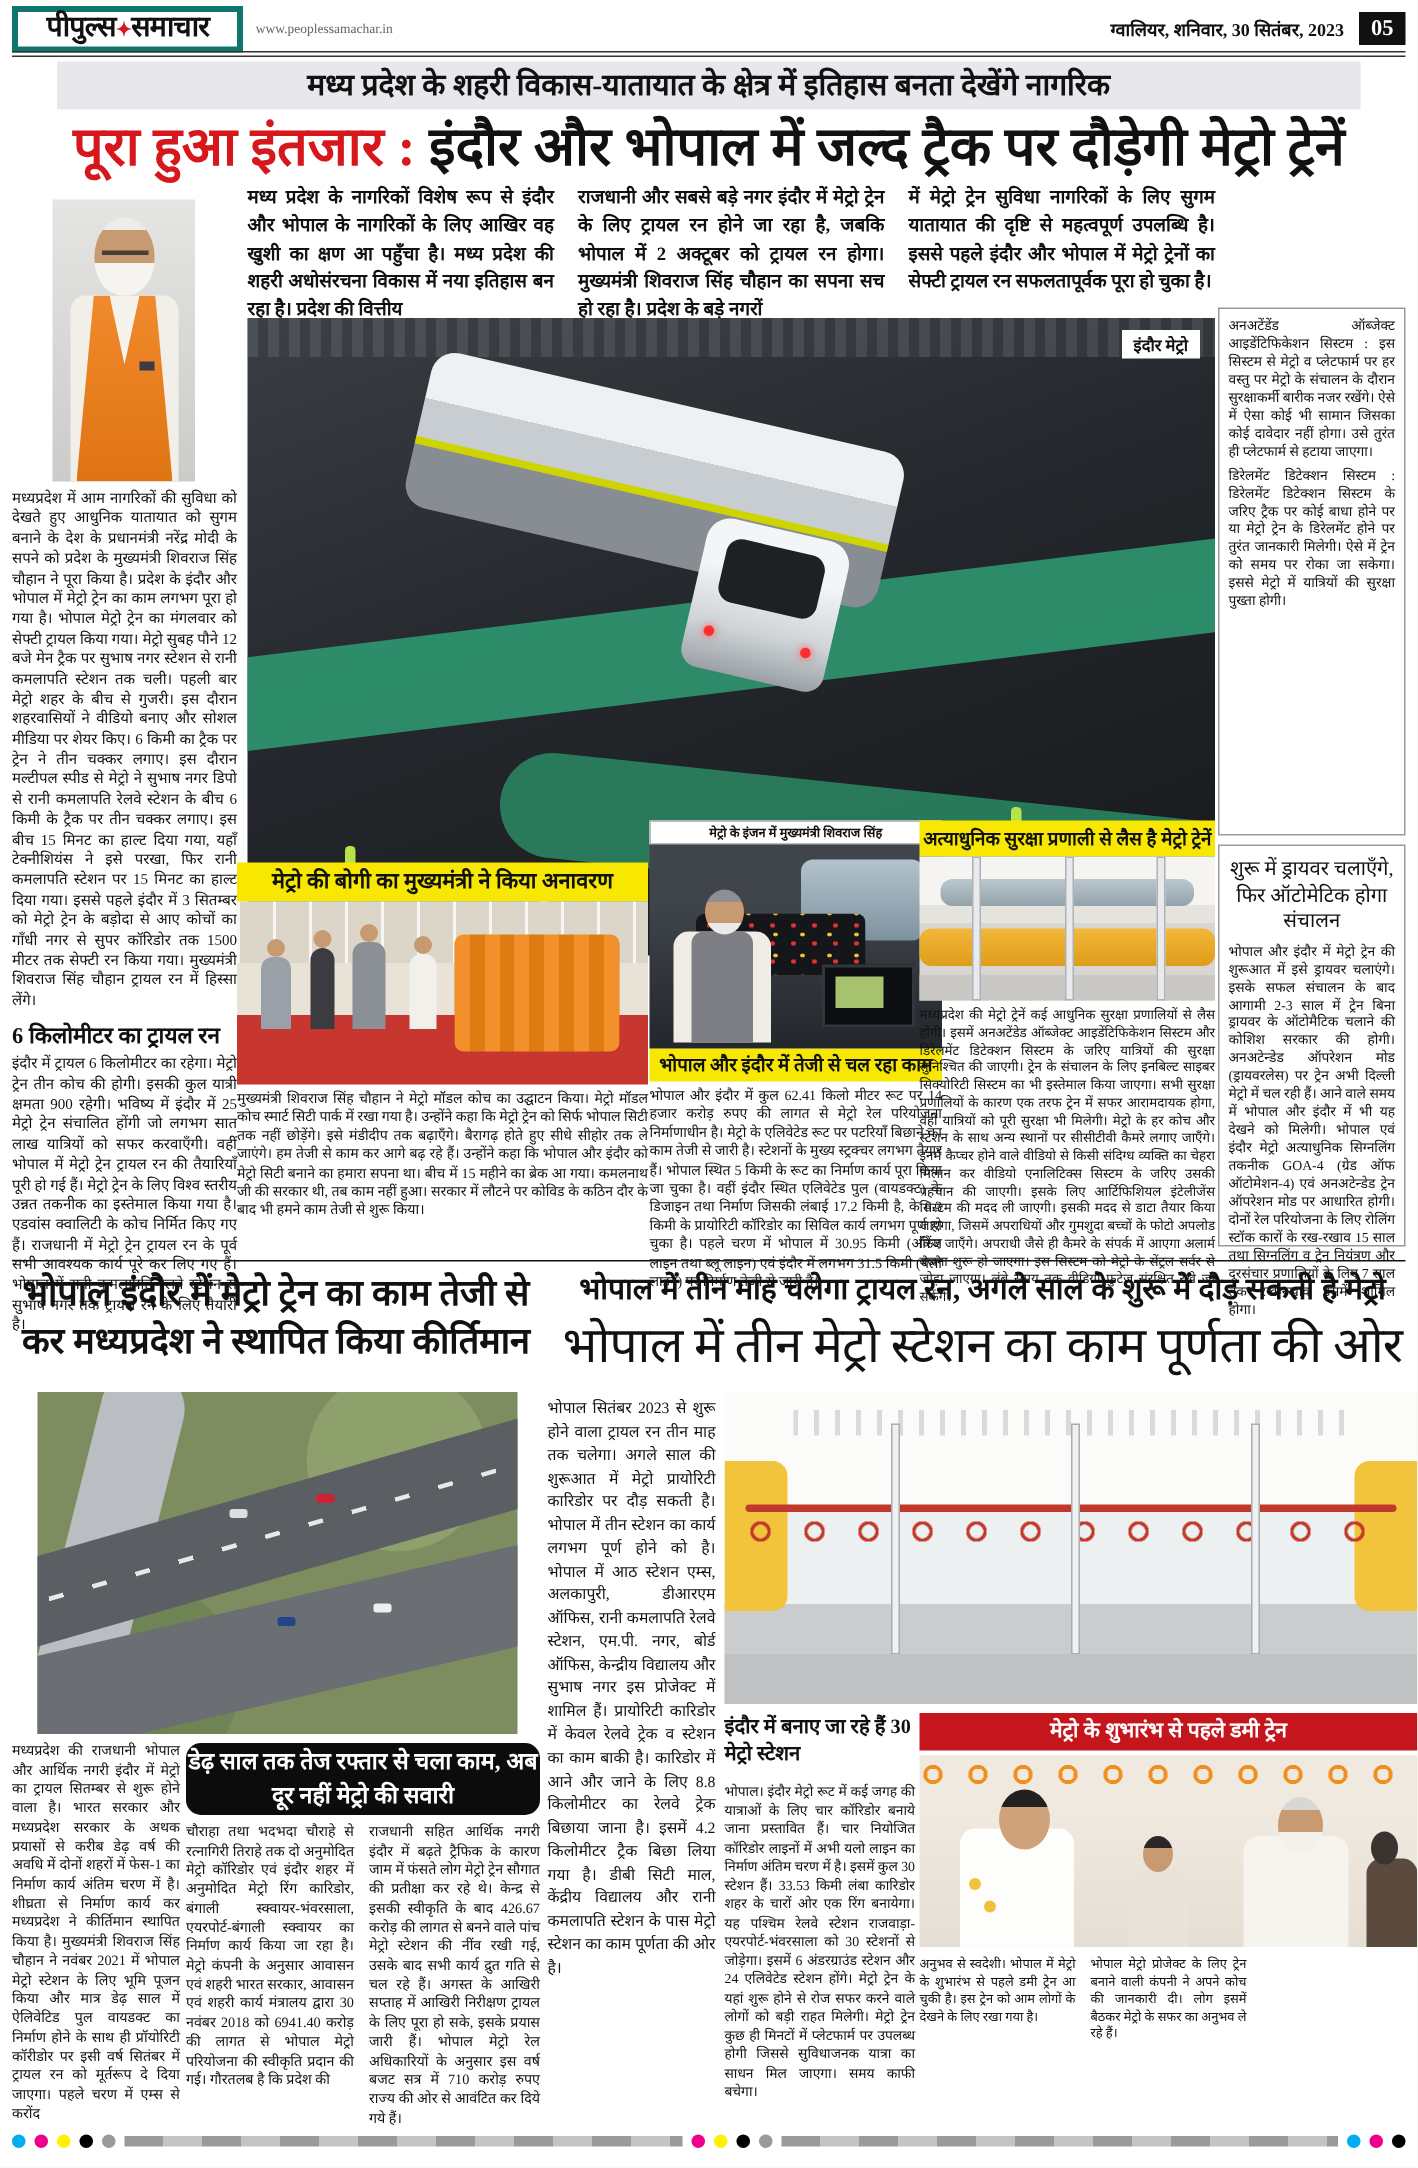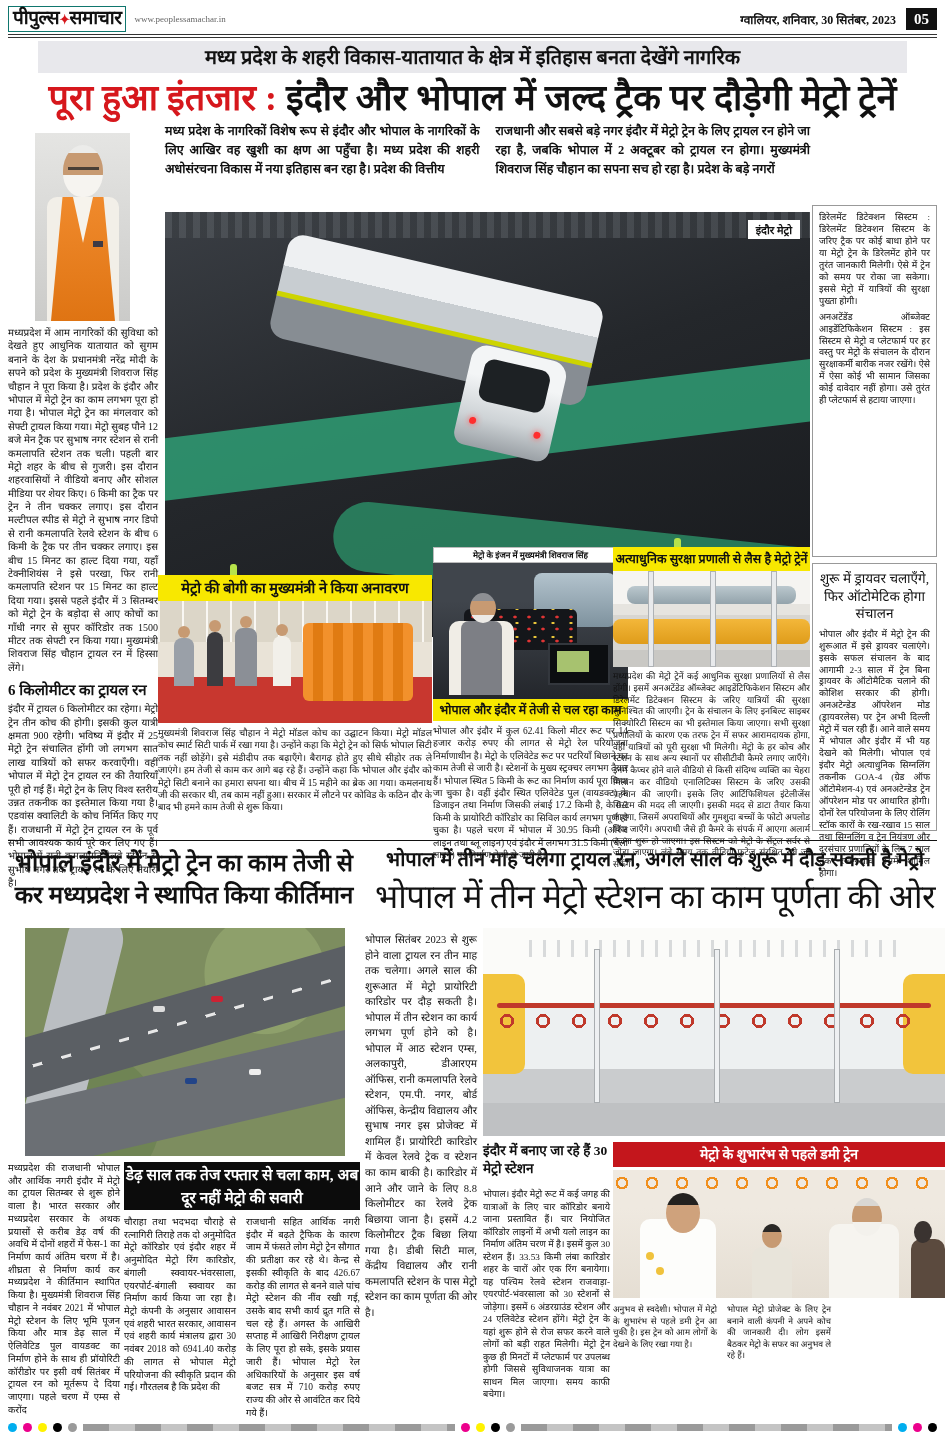--- a/index.html
+++ b/index.html
@@ -1,21 +1,21 @@
 <!DOCTYPE html>
 <html><head>
 <meta charset="utf-8">
 <style>
   html,body{margin:0;padding:0;background:#f3f3f3;}
   .page{position:relative;width:945px;height:1445px;margin:0 auto;background:#fff;
         font-family:"Liberation Serif","DejaVu Serif",serif;color:#111;overflow:hidden;}
   .abs{position:absolute;}
   
   .masthead{position:absolute;left:8px;top:6px;right:8px;height:26px;display:flex;align-items:center;}
-  .logo{font-weight:bold;font-size:19px;letter-spacing:-0.5px;border:1px solid #0f766e;padding:0 4px;line-height:22px;}
+  .logo{font-weight:bold;font-size:19px;letter-spacing:-0.5px;border:4px solid #0f766e;padding:0 19px;line-height:22px;}
   .logo .dia{color:#d6171c;font-size:13px;}
   .website{font-size:9px;color:#666;margin-left:8px;}
   .dateline{margin-left:auto;font-weight:bold;font-size:12px;}
   .pagenum{margin-left:10px;background:#111;color:#fff;font-weight:bold;font-size:15px;
            padding:2px 8px;line-height:18px;}
   .rule{position:absolute;left:8px;right:8px;height:0;border-top:1px solid #333;}
   .r1{top:34px;} .r2{top:37px;}
   
   .kicker{position:absolute;left:38px;right:38px;top:41px;height:32px;background:#e8e8ec;
           text-align:center;font-weight:bold;font-size:20px;line-height:32px;}
@@ -113,21 +113,21 @@
           radial-gradient(circle at 75% 20%,#8ea06b 0 60px,transparent 61px),
           radial-gradient(circle at 20% 85%,#6f8454 0 70px,transparent 71px),#7d8d5f;}
   .a-road1{position:absolute;left:-30px;top:24%;width:140%;height:58px;background:#5b5f64;transform:rotate(-16deg);
            background-image:repeating-linear-gradient(90deg,#e8e8e8 0 10px,transparent 10px 30px);
            background-size:100% 3px;background-position:0 center;background-repeat:no-repeat;}
   .a-road2{position:absolute;left:-30px;top:58%;width:140%;height:66px;background:#6b6f74;transform:rotate(-13deg);}
   .a-track{position:absolute;left:4%;top:-20px;width:56px;height:130%;background:#babec2;transform:rotate(14deg);border-radius:28px;}
   .a-car{position:absolute;width:12px;height:6px;border-radius:2px;}
   .bl-col{position:absolute;font-size:9.5px;line-height:1.34;text-align:justify;}
   .bl-banner{position:absolute;left:124px;top:1162px;width:236px;height:48px;background:#0c0c0c;color:#fff;
-             font-weight:bold;font-size:15.5px;text-align:center;line-height:1.5;display:flex;align-items:center;justify-content:center;}
+             font-weight:bold;font-size:15.5px;text-align:center;line-height:1.5;display:flex;align-items:center;justify-content:center;border-radius:10px;}
   
   .br-kicker{position:absolute;left:365px;top:845px;width:580px;text-align:center;font-weight:bold;font-size:20px;}
   .br-head{position:absolute;left:365px;top:873px;width:580px;text-align:center;font-weight:400;font-size:33px;
            letter-spacing:-0.5px;}
   .br-col1{position:absolute;left:365px;top:932px;width:112px;height:508px;font-size:10.5px;line-height:1.48;text-align:justify;}
   .pano{left:483px;top:928px;width:462px;height:208px;background:linear-gradient(180deg,#fbfbf9 0 38%,#edf0f1 38% 68%,#caccce 68% 84%,#bfc1c3 84%);}
   .p-vent{position:absolute;left:10%;right:10%;top:6%;height:8%;
           background:repeating-linear-gradient(90deg,#d8dadb 0 3px,transparent 3px 14px);}
   .p-bar{position:absolute;left:3%;right:3%;top:36%;height:5px;background:#c0392b;border-radius:3px;}
   .p-rings{position:absolute;left:3%;right:3%;top:40%;height:22px;
@@ -170,20 +170,21 @@
 
   <div class="kicker">मध्य प्रदेश के शहरी विकास-यातायात के क्षेत्र में इतिहास बनता देखेंगे नागरिक</div>
   <div class="headline">
     <span class="hl-red">पूरा हुआ इंतजार :</span>
     <span>इंदौर और भोपाल में जल्द ट्रैक पर दौड़ेगी मेट्रो ट्रेनें</span>
   </div>
 
   <div class="lead">
     <div>मध्य प्रदेश के नागरिकों विशेष रूप से इंदौर और भोपाल के नागरिकों के लिए आखिर वह खुशी का क्षण आ पहुँचा है। मध्य प्रदेश की शहरी अधोसंरचना विकास में नया इतिहास बन रहा है। प्रदेश की वित्तीय</div>
     <div>राजधानी और सबसे बड़े नगर इंदौर में मेट्रो ट्रेन के लिए ट्रायल रन होने जा रहा है, जबकि भोपाल में 2 अक्टूबर को ट्रायल रन होगा। मुख्यमंत्री शिवराज सिंह चौहान का सपना सच हो रहा है। प्रदेश के बड़े नगरों</div>
+    <div>में मेट्रो ट्रेन सुविधा नागरिकों के लिए सुगम यातायात की दृष्टि से महत्वपूर्ण उपलब्धि है। इससे पहले इंदौर और भोपाल में मेट्रो ट्रेनों का सेफ्टी ट्रायल रन सफलतापूर्वक पूरा हो चुका है।</div>
   </div>
 
   <div class="ph modi">
     <div class="m-kurta"></div>
     <div class="m-vest"></div>
     <div class="m-v"></div>
     <div class="m-pocket"></div>
     <div class="m-head"></div>
     <div class="m-glass"></div>
   </div>
@@ -206,22 +207,22 @@
       <div class="t-light2"></div>
     </div>
     <div class="t-fence2"></div>
     <div class="t-worker" style="left:10%;bottom:14%;"></div>
     <div class="t-worker" style="left:30%;bottom:8%;"></div>
     <div class="t-worker" style="right:20%;bottom:20%;"></div>
     <div class="badge">इंदौर मेट्रो</div>
   </div>
 
   <div class="abs sb1">
+    <p>अनअटेंडेंड ऑब्जेक्ट आइडेंटिफिकेशन सिस्टम : इस सिस्टम से मेट्रो व प्लेटफार्म पर हर वस्तु पर मेट्रो के संचालन के दौरान सुरक्षाकर्मी बारीक नजर रखेंगे। ऐसे में ऐसा कोई भी सामान जिसका कोई दावेदार नहीं होगा। उसे तुरंत ही प्लेटफार्म से हटाया जाएगा।</p>
     <p>डिरेलमेंट डिटेक्शन सिस्टम : डिरेलमेंट डिटेक्शन सिस्टम के जरिए ट्रैक पर कोई बाधा होने पर या मेट्रो ट्रेन के डिरेलमेंट होने पर तुरंत जानकारी मिलेगी। ऐसे में ट्रेन को समय पर रोका जा सकेगा। इससे मेट्रो में यात्रियों की सुरक्षा पुख्ता होगी।</p>
-    <p>अनअटेंडेंड ऑब्जेक्ट आइडेंटिफिकेशन सिस्टम : इस सिस्टम से मेट्रो व प्लेटफार्म पर हर वस्तु पर मेट्रो के संचालन के दौरान सुरक्षाकर्मी बारीक नजर रखेंगे। ऐसे में ऐसा कोई भी सामान जिसका कोई दावेदार नहीं होगा। उसे तुरंत ही प्लेटफार्म से हटाया जाएगा।</p>
   </div>
   <div class="abs sb2">
     <h2>शुरू में ड्रायवर चलाएँगे, फिर ऑटोमेटिक होगा संचालन</h2>
     <p>भोपाल और इंदौर में मेट्रो ट्रेन की शुरूआत में इसे ड्रायवर चलाएंगे। इसके सफल संचालन के बाद आगामी 2-3 साल में ट्रेन बिना ड्रायवर के ऑटोमैटिक चलाने की कोशिश सरकार की होगी। अनअटेन्डेड ऑपरेशन मोड (ड्रायवरलेस) पर ट्रेन अभी दिल्ली मेट्रो में चल रही हैं। आने वाले समय में भोपाल और इंदौर में भी यह देखने को मिलेगी। भोपाल एवं इंदौर मेट्रो अत्याधुनिक सिग्नलिंग तकनीक GOA-4 (ग्रेड ऑफ ऑटोमेशन-4) एवं अनअटेन्डेड ट्रेन ऑपरेशन मोड पर आधारित होगी। दोनों रेल परियोजना के लिए रोलिंग स्टॉक कारों के रख-रखाव 15 साल तथा सिग्नलिंग व ट्रेन नियंत्रण और दूरसंचार प्रणालियों के लिए 7 साल तक रख-रखाव इसमें शामिल होगा।</p>
   </div>
 
   <div class="abs box1">
     <div class="banner-y">मेट्रो की बोगी का मुख्यमंत्री ने किया अनावरण</div>
     <div class="unveil">
       <div class="u-truss"></div>

